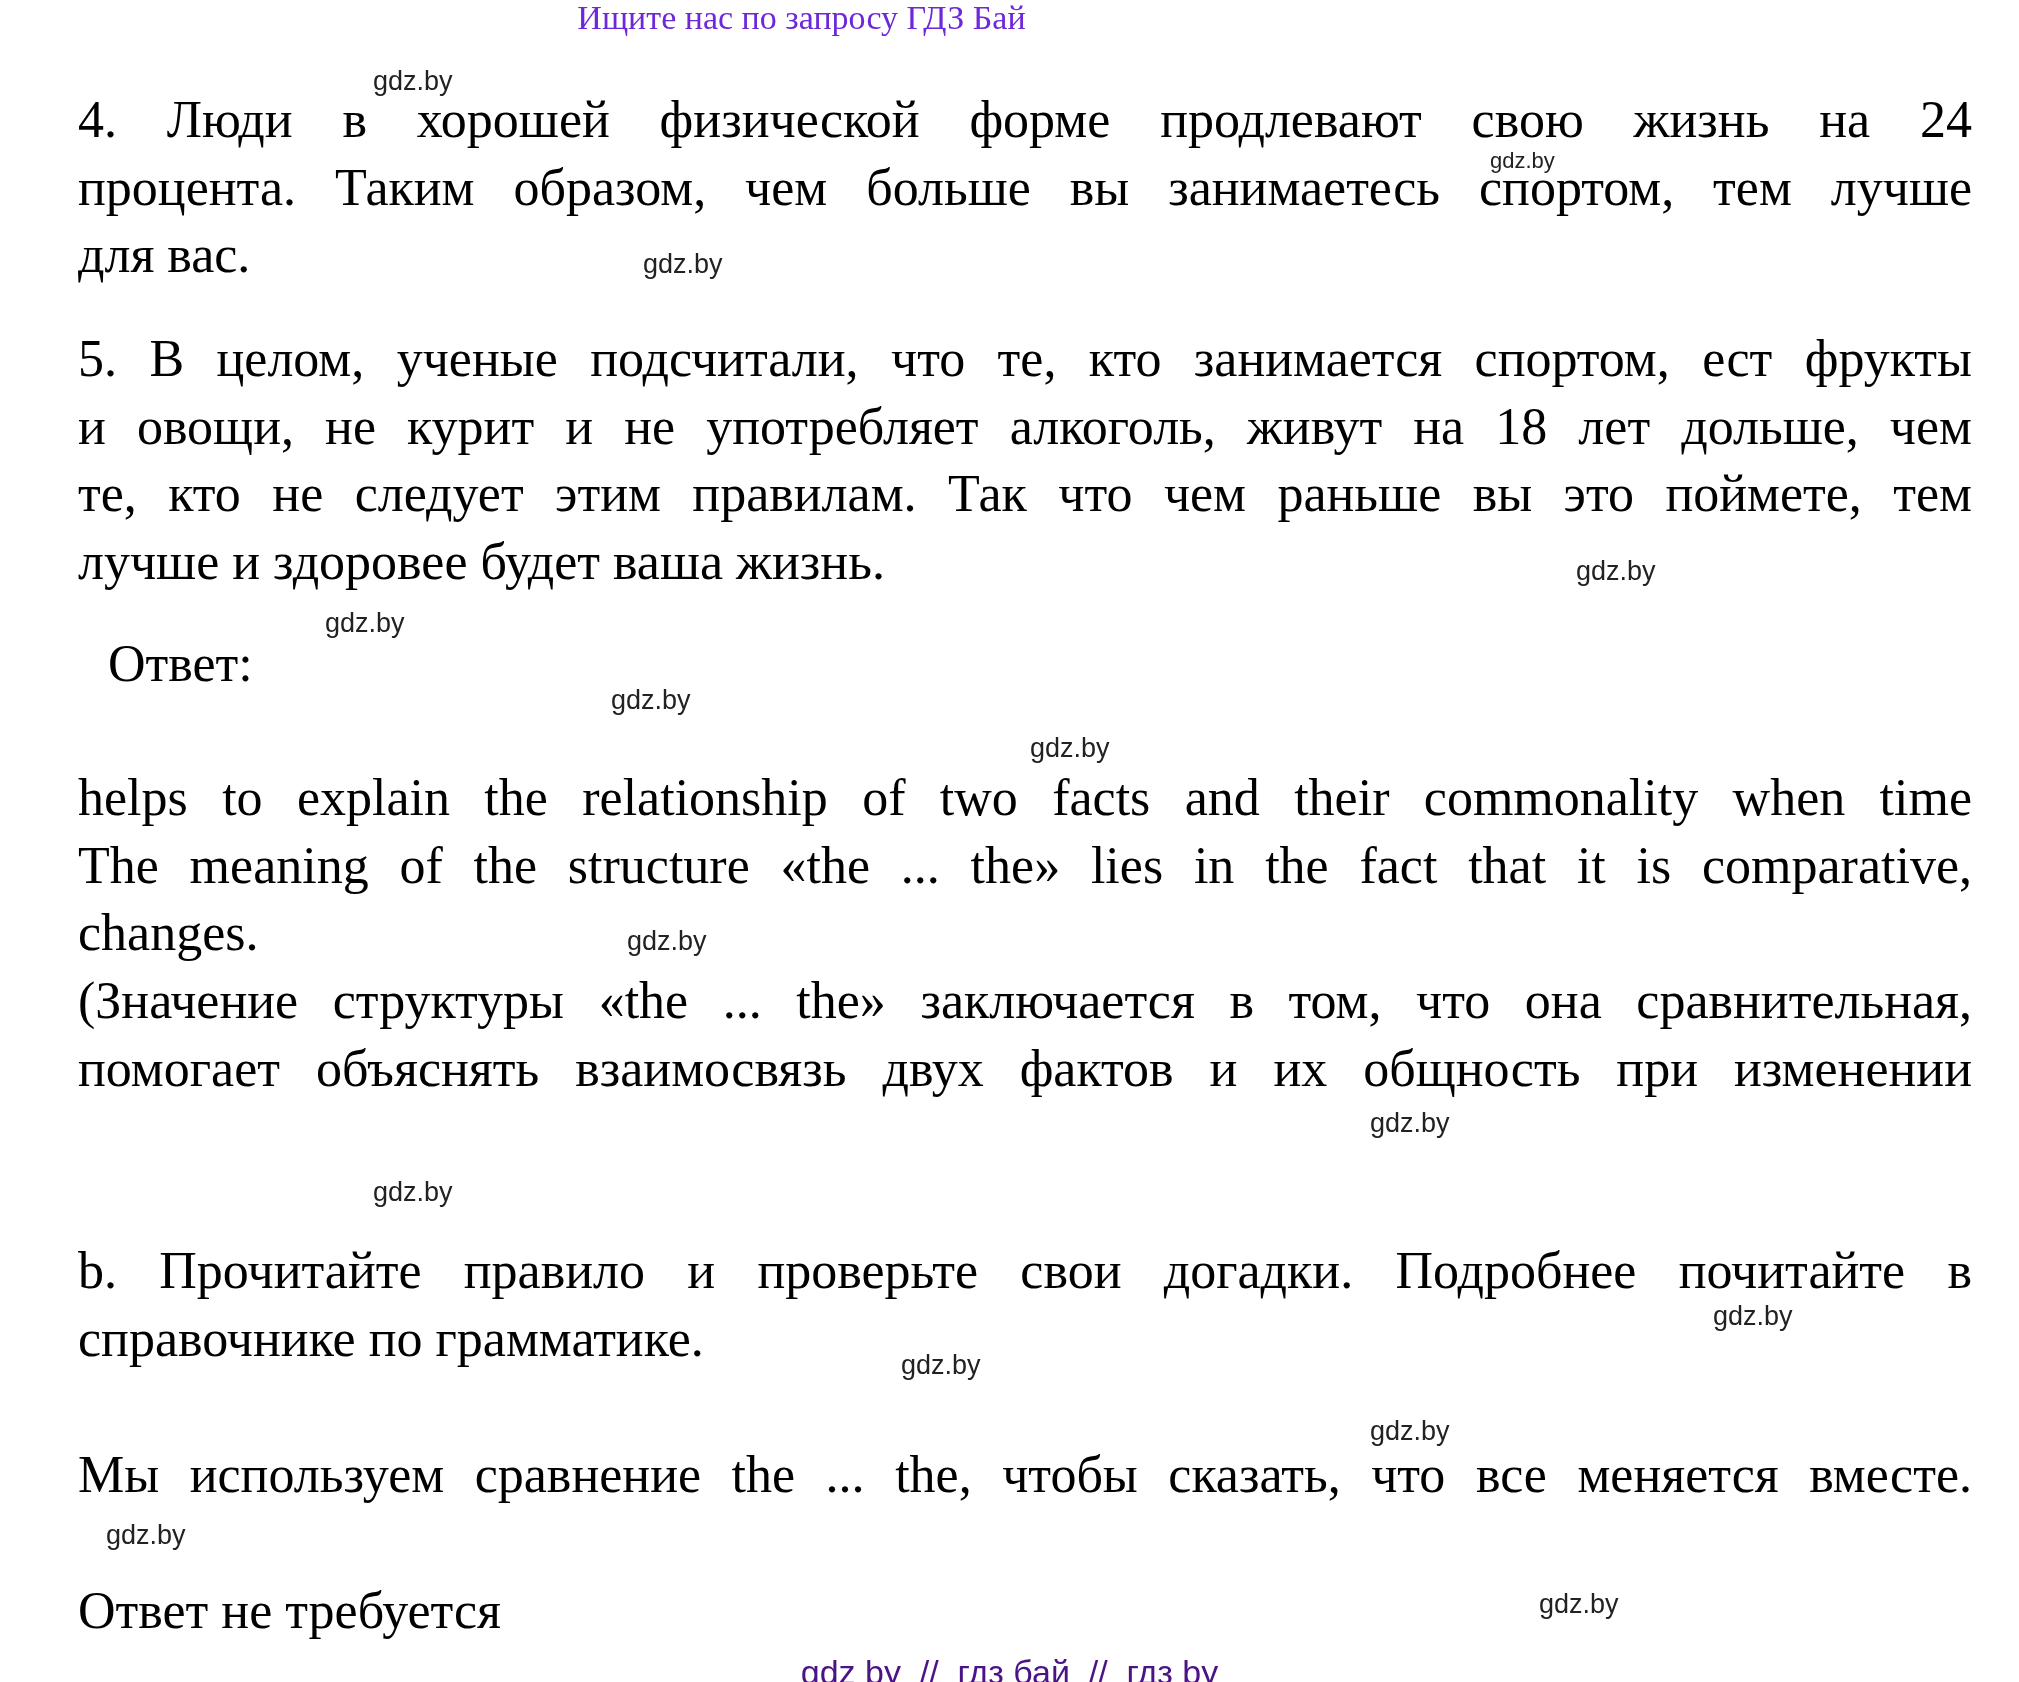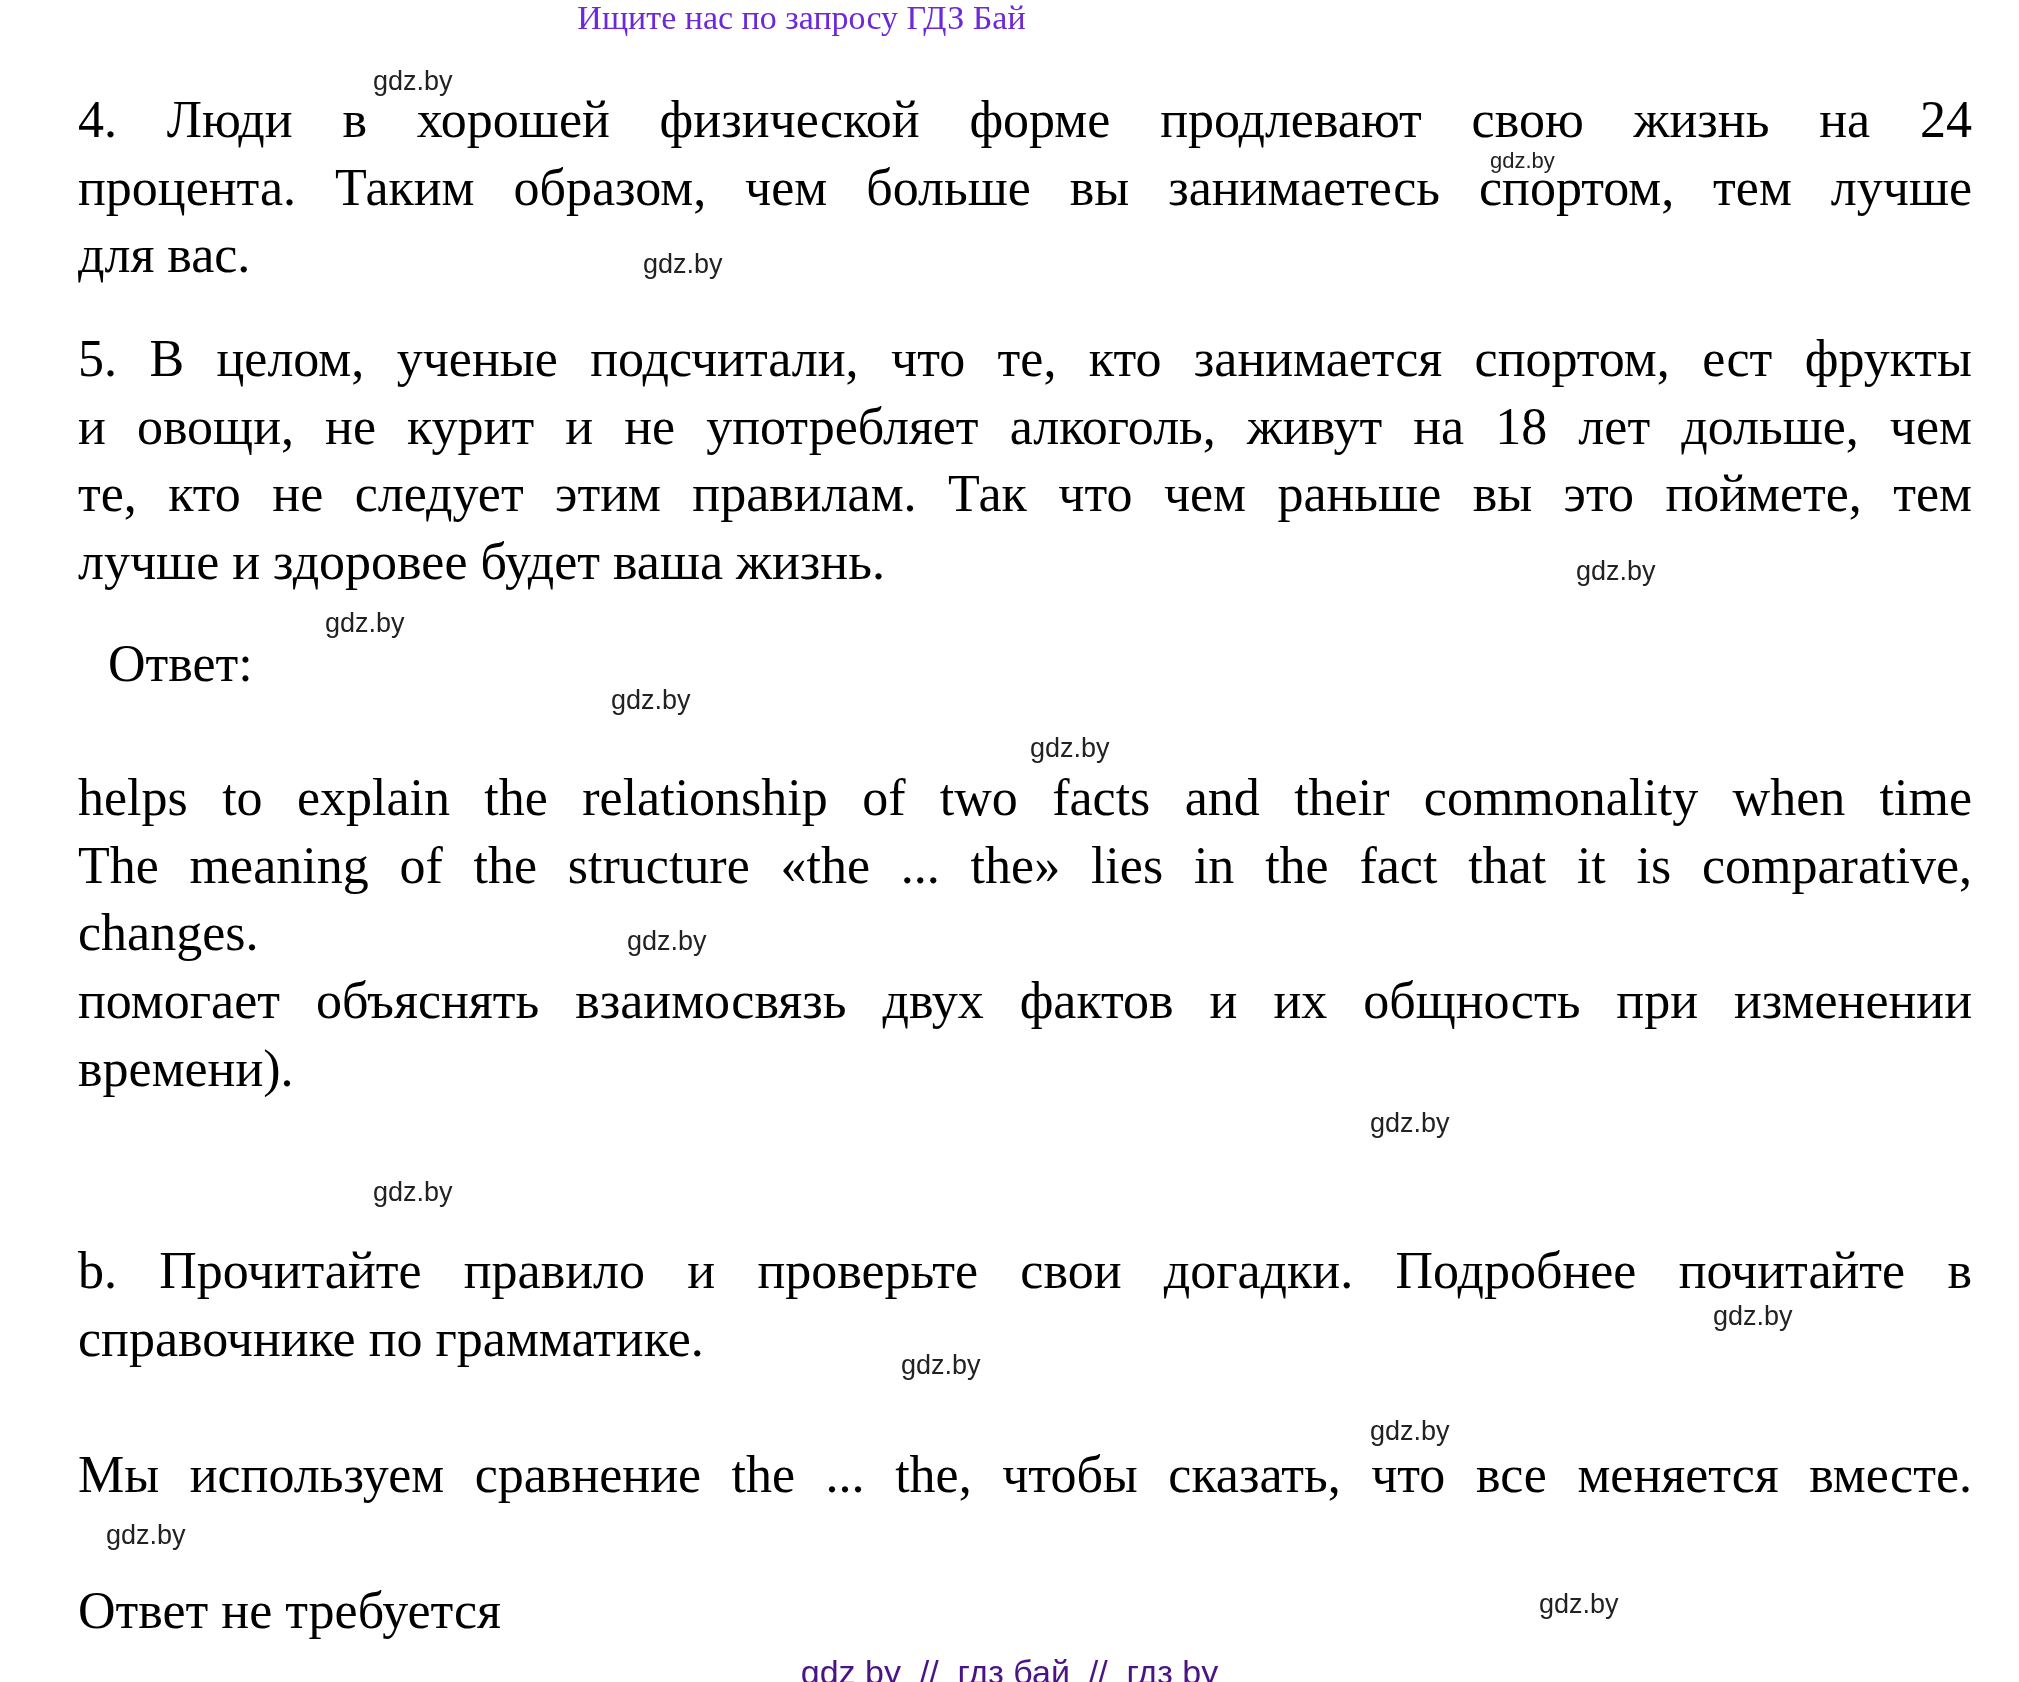--- a/index.html
+++ b/index.html
@@ -39,22 +39,22 @@
   <span>Ответ:</span>
 </div>
 
 <div class="block" style="top:764px;">
   <span class="line">helps to explain the relationship of two facts and their commonality when time</span>
   <span class="line">The meaning of the structure «the ... the» lies in the fact that it is comparative,</span>
   <span class="line last">changes.</span>
 </div>
 
 <div class="block" style="top:967px;">
+  <span class="line">(Значение структуры «the ... the» заключается в том, что она сравнительная,</span>
   <span class="line">помогает объяснять взаимосвязь двух фактов и их общность при изменении</span>
-  <span class="line last">времени).</span>
 </div>
 
 <div class="block" style="top:1237px;">
   <span class="line">b. Прочитайте правило и проверьте свои догадки. Подробнее почитайте в</span>
   <span class="line last">справочнике по грамматике.</span>
 </div>
 
 <div class="block" style="top:1441px;">
   <span class="line">Мы используем сравнение the ... the, чтобы сказать, что все меняется вместе.</span>
 </div>

